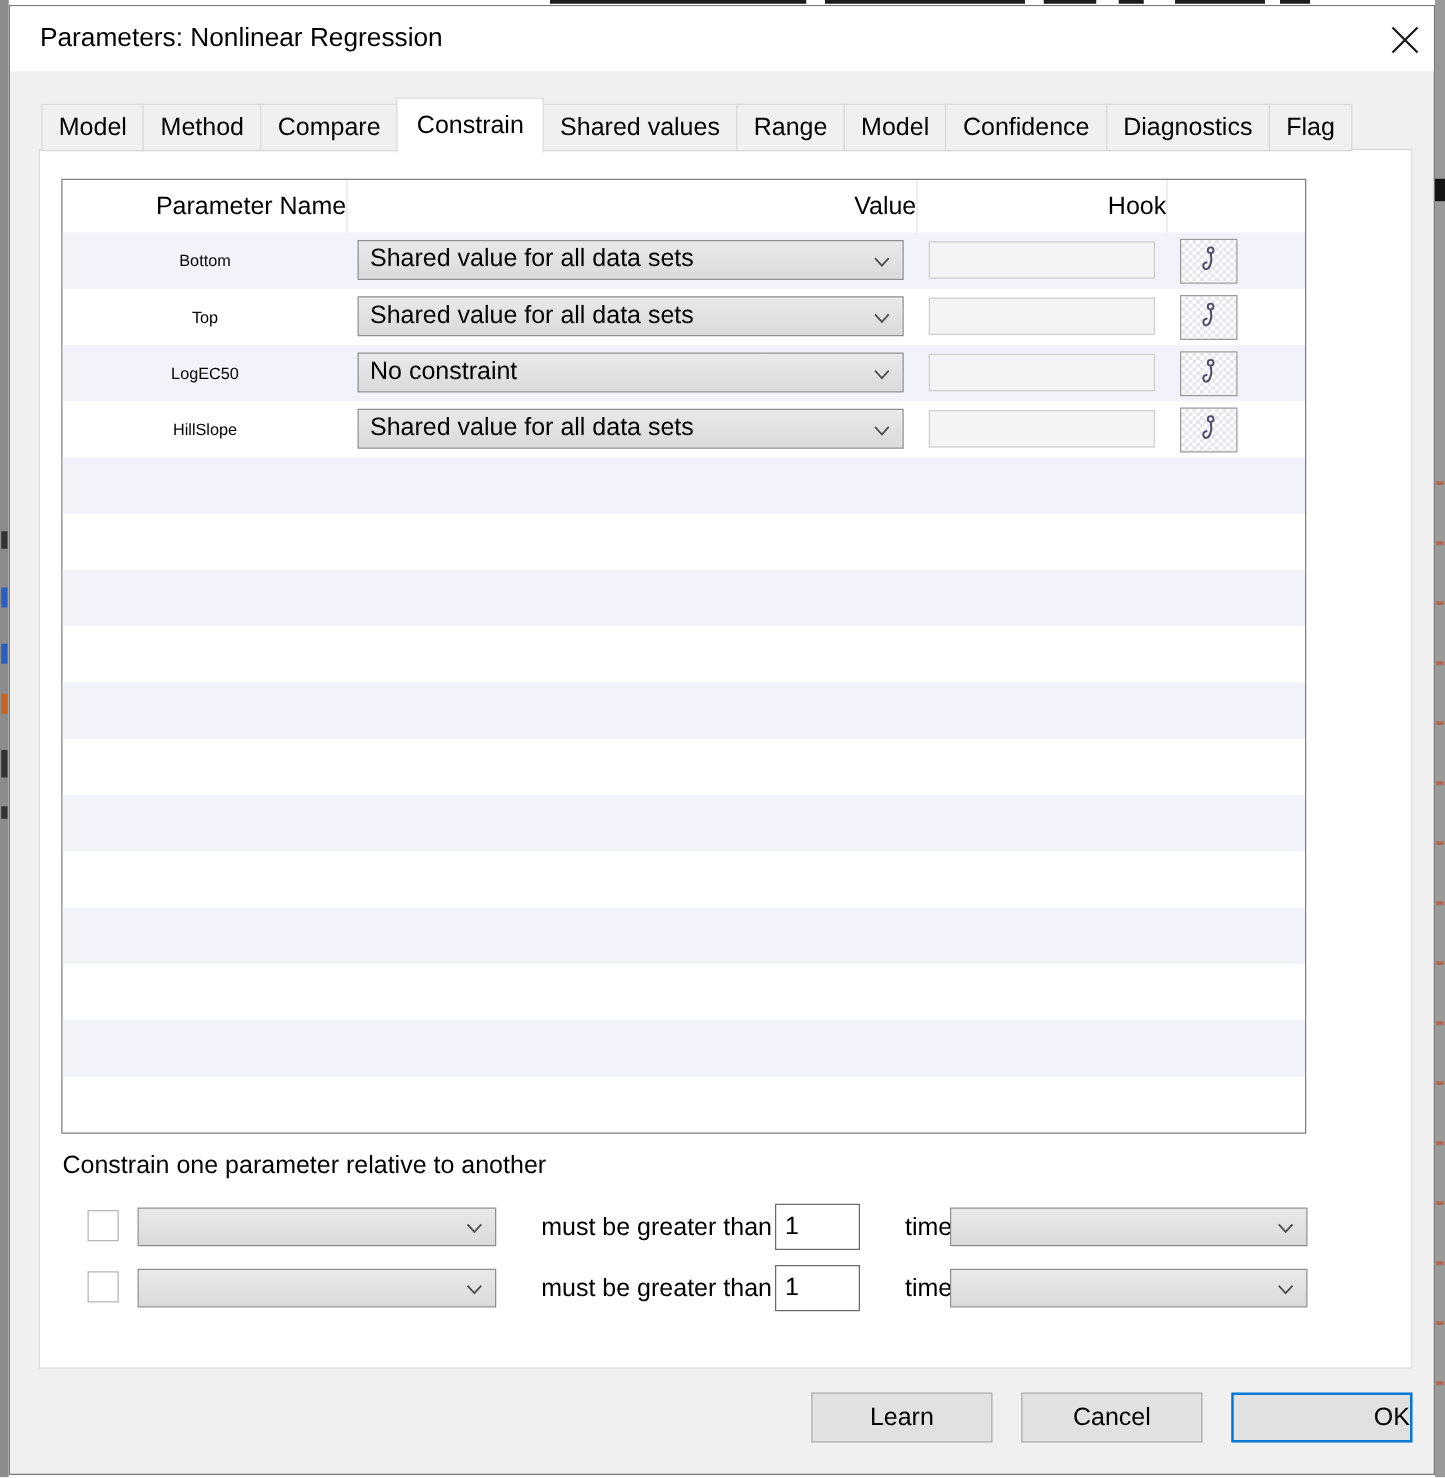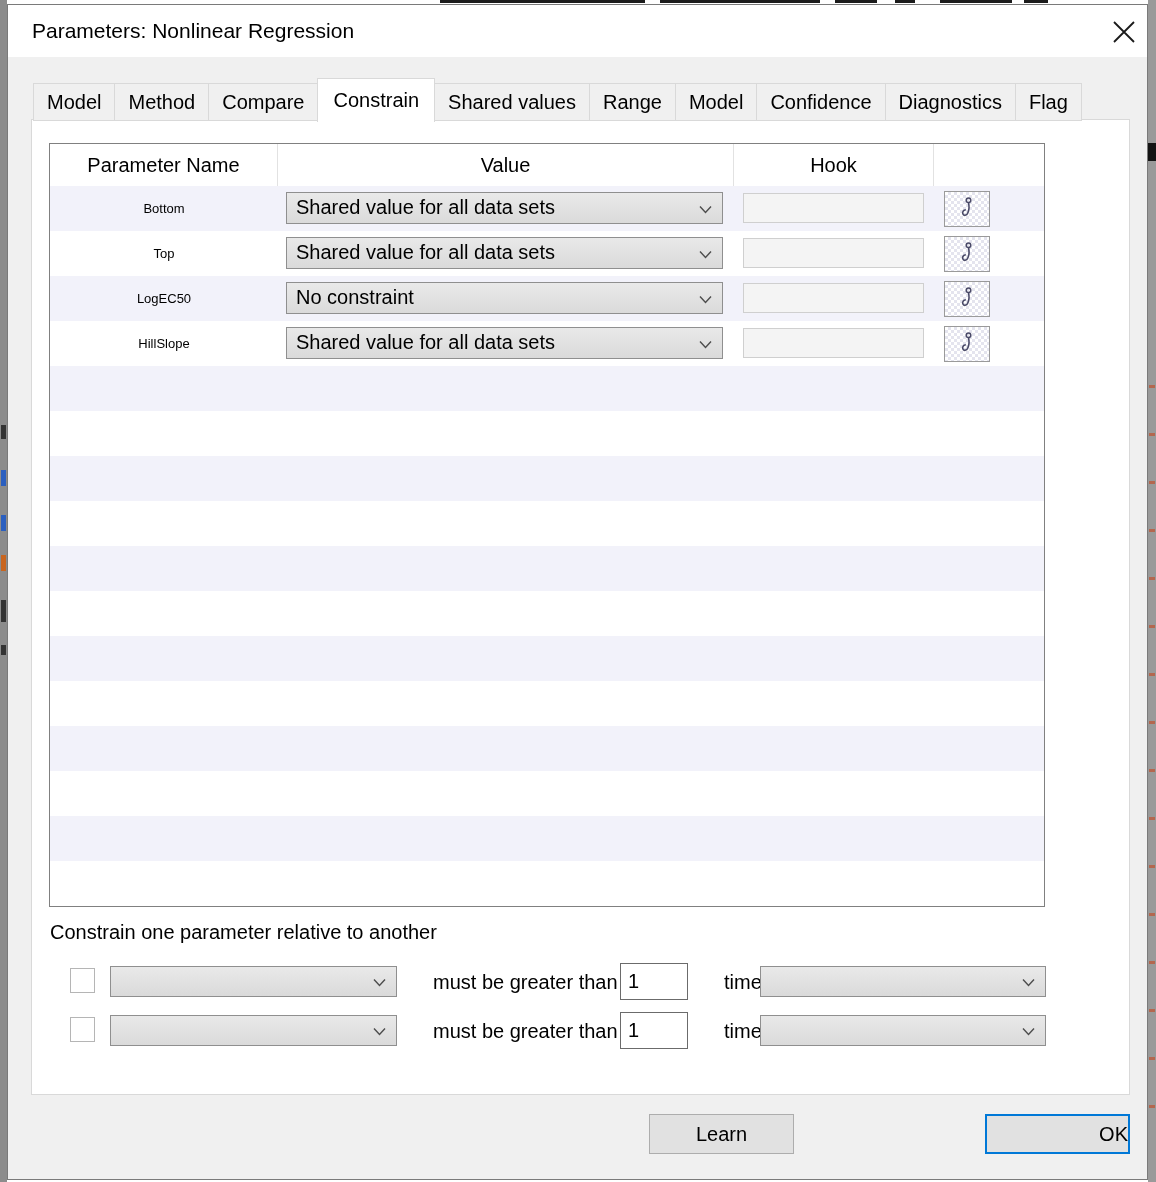--- a/index.html
+++ b/index.html
@@ -31,21 +31,21 @@
               margin-bottom:-1px;z-index:4;position:relative;}
 
   
   .page{position:absolute;left:23px;top:114px;width:1099px;height:976px;background:#fff;
         border:1px solid #d9d9d9;box-sizing:border-box;z-index:2;}
 
   
   .ptable{position:absolute;left:17px;top:23px;width:996px;height:764px;background:#fff;
           border:1px solid #808080;box-sizing:border-box;overflow:hidden;}
   .thead{display:grid;grid-template-columns:228px 456px 200px 68px 1fr;height:42px;}
-  .th{font-size:20px;line-height:42px;text-align:center;border-right:1px solid #e2e2e2;}
+  .th{font-size:20px;line-height:42px;text-align:right;border-right:1px solid #e2e2e2;}
   .th.last{border-right:none;}
   .trow{display:grid;grid-template-columns:228px 456px 200px 68px 1fr;height:45px;}
   .trow.stripe{background:#f2f2fa;}
   .pname{font-size:13px;line-height:45px;text-align:center;}
   .combo{position:relative;height:32px;background:linear-gradient(#e9e9e9,#dadada);
          border:1px solid #8f8f8f;box-sizing:border-box;font-size:20px;line-height:29px;
          padding-left:9px;white-space:nowrap;overflow:hidden;cursor:default;}
   .combo .chev{position:absolute;right:10px;top:12px;}
   .row-combo{margin:6px 0 0 8px;width:437px;}
   .vfield{margin:7px 0 0 9px;width:181px;height:30px;background:#f4f4f4;
@@ -349,16 +349,17 @@
           <input class="factor" value="1" style="">
           <div class="txt t2">times</div>
           <div class="combo small2"><span></span><svg class="chev" width="13" height="9" viewBox="0 0 13 9">
               <path d="M1 1.5 L6.5 7.5 L12 1.5" fill="none" stroke="#4d4d4d" stroke-width="1.4"></path>
             </svg></div>
         </div>
 
     </div>
 
     <div class="btn learn">Learn</div>
+    <div class="btn cancel">Cancel</div>
     <div class="btn ok">OK</div>
 
   </div>
 </div>
 
 </body></html>

